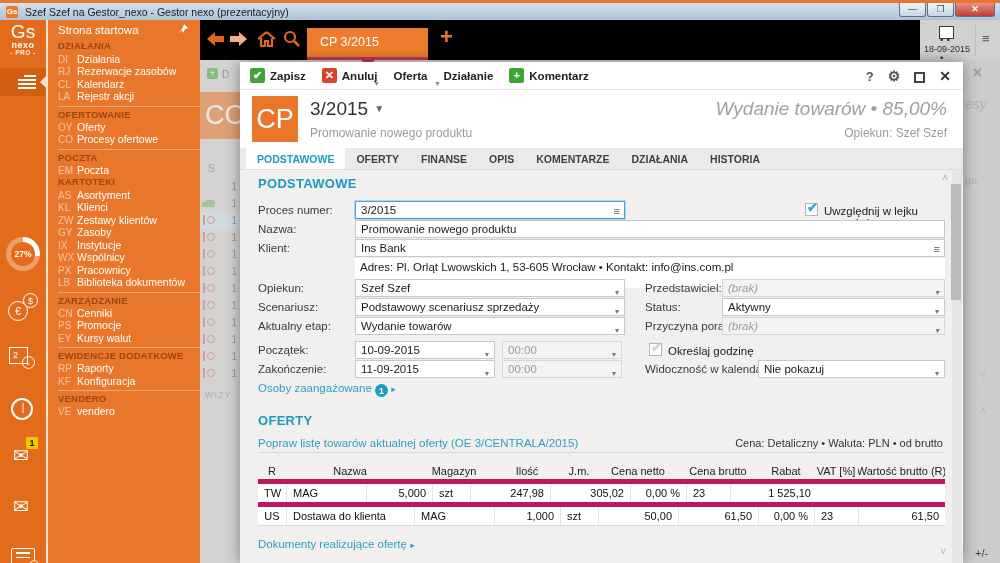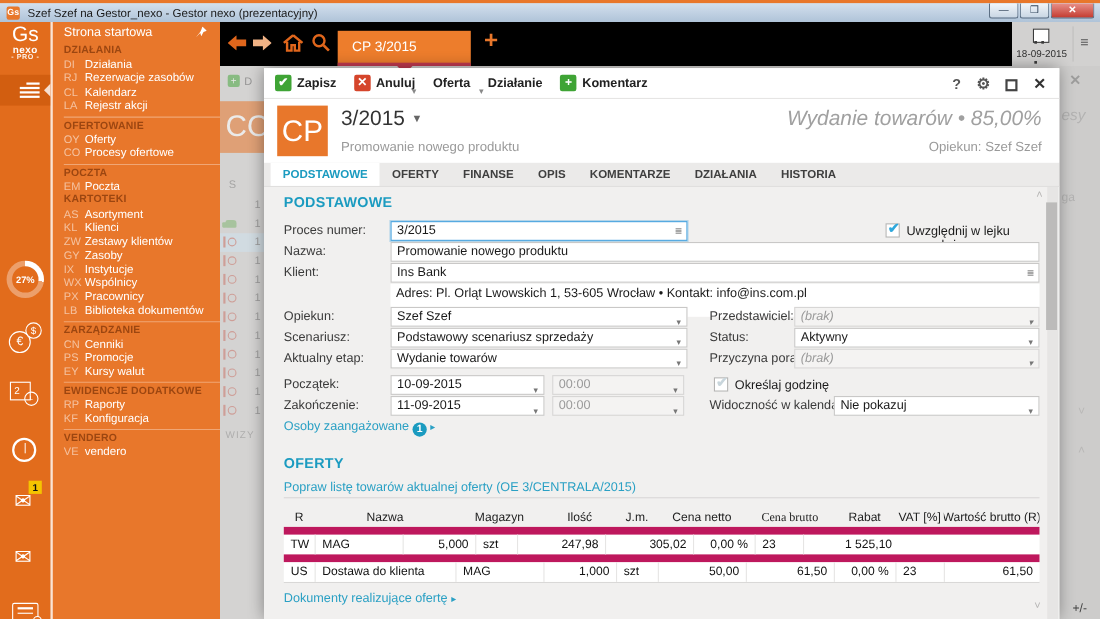--- a/index.html
+++ b/index.html
@@ -134,21 +134,21 @@
   .cbx .mark{position:absolute;left:1px;top:-4px;font-size:13px;font-weight:bold;color:#2FA8DC;}
   .cbx .mark.faint{color:#C9D6DC;}
   .cblbl{position:absolute;font-size:11.5px;color:#1A1A1A;}
   .tlink{position:absolute;font-size:11.5px;color:#2AA0C4;white-space:nowrap;}
   .tlink .arr{font-size:9px;}
   .lbadge{display:inline-block;width:13px;height:13px;background:#1B9BC0;border-radius:50%;
     color:#fff;font-size:9.5px;font-weight:bold;text-align:center;line-height:13px;vertical-align:-2px;}
   .pinfo{position:absolute;font-size:11px;color:#333;}
 
   #tbl{position:absolute;left:18px;top:282px;width:687px;border-top:1px solid #D9D8D7;border-bottom:1px solid #D9D8D7;}
-  .trow{display:flex;background:#fff;border-top:7px solid #be185d;}
+  .trow{display:flex;background:#fff;border-top:5px solid #be185d;}
   .trow.head{background:transparent;border-top:none;}
   .tcell{font-size:11px;color:#111;padding:0 6px;line-height:18px;border-left:1px solid #E6E5E4;
     white-space:nowrap;overflow:hidden;}
   .trow .tcell:first-child{border-left:none;}
   .trow.head .tcell{color:#222;line-height:12px;display:flex;align-items:flex-end;justify-content:center;
     text-align:center;padding-bottom:2px;height:26px;border-left:none;}
 
   #dlg-scroll{position:absolute;right:1px;top:0;width:10px;height:393px;background:#E6E5E4;}
   #dlg-thumb{position:absolute;right:1px;top:14px;width:10px;height:116px;background:#BCBBBA;}
   .schev{position:absolute;color:#B5B4B3;font-size:10px;}
@@ -466,30 +466,31 @@
 
       <div class="tlink" style="left:18px;top:212px;">
         <span>Osoby zaangażowane</span>
         <span class="lbadge">1</span>
         <span class="arr">▸</span>
       </div>
 
       <div class="sechead" style="left:18px;top:243px;">OFERTY</div>
 
       <div class="tlink" style="left:18px;top:267px;">Popraw listę towarów aktualnej oferty (OE 3/CENTRALA/2015)</div>
+      <div class="pinfo" style="right:20px;top:267px;">Cena: Detaliczny • Waluta: PLN • od brutto</div>
 
       <div id="tbl">
           <div class="trow head">
             <div class="tcell" style="width: 28px;">R</div>
             <div class="tcell" style="width: 128px;">Nazwa</div>
             <div class="tcell" style="width: 80px;">Magazyn</div>
             <div class="tcell" style="width: 66px;">Ilość</div>
             <div class="tcell" style="width: 38px;">J.m.</div>
             <div class="tcell" style="width: 80px;">Cena netto</div>
-            <div class="tcell" style="width: 80px; font-family: Liberation Serif, serif;">Cena brutto</div>
+            <div class="tcell" style="width: 80px;">Cena brutto</div>
             <div class="tcell" style="width: 56px; text-align: center;">Rabat</div>
             <div class="tcell" style="width: 44px; text-align: center;">VAT [%]</div>
             <div class="tcell" style="width: 87px;">Wartość brutto (R)</div>
           </div>
           <div class="trow">
             <div class="tcell" style="width: 28px; text-align: center;">TW</div>
             <div class="tcell" style="width: 80px; text-align: left;">MAG</div>
             <div class="tcell" style="width: 66px; text-align: right;">5,000</div>
             <div class="tcell" style="width: 38px; text-align: left;">szt</div>
             <div class="tcell" style="width: 80px; text-align: right;">247,98</div>

